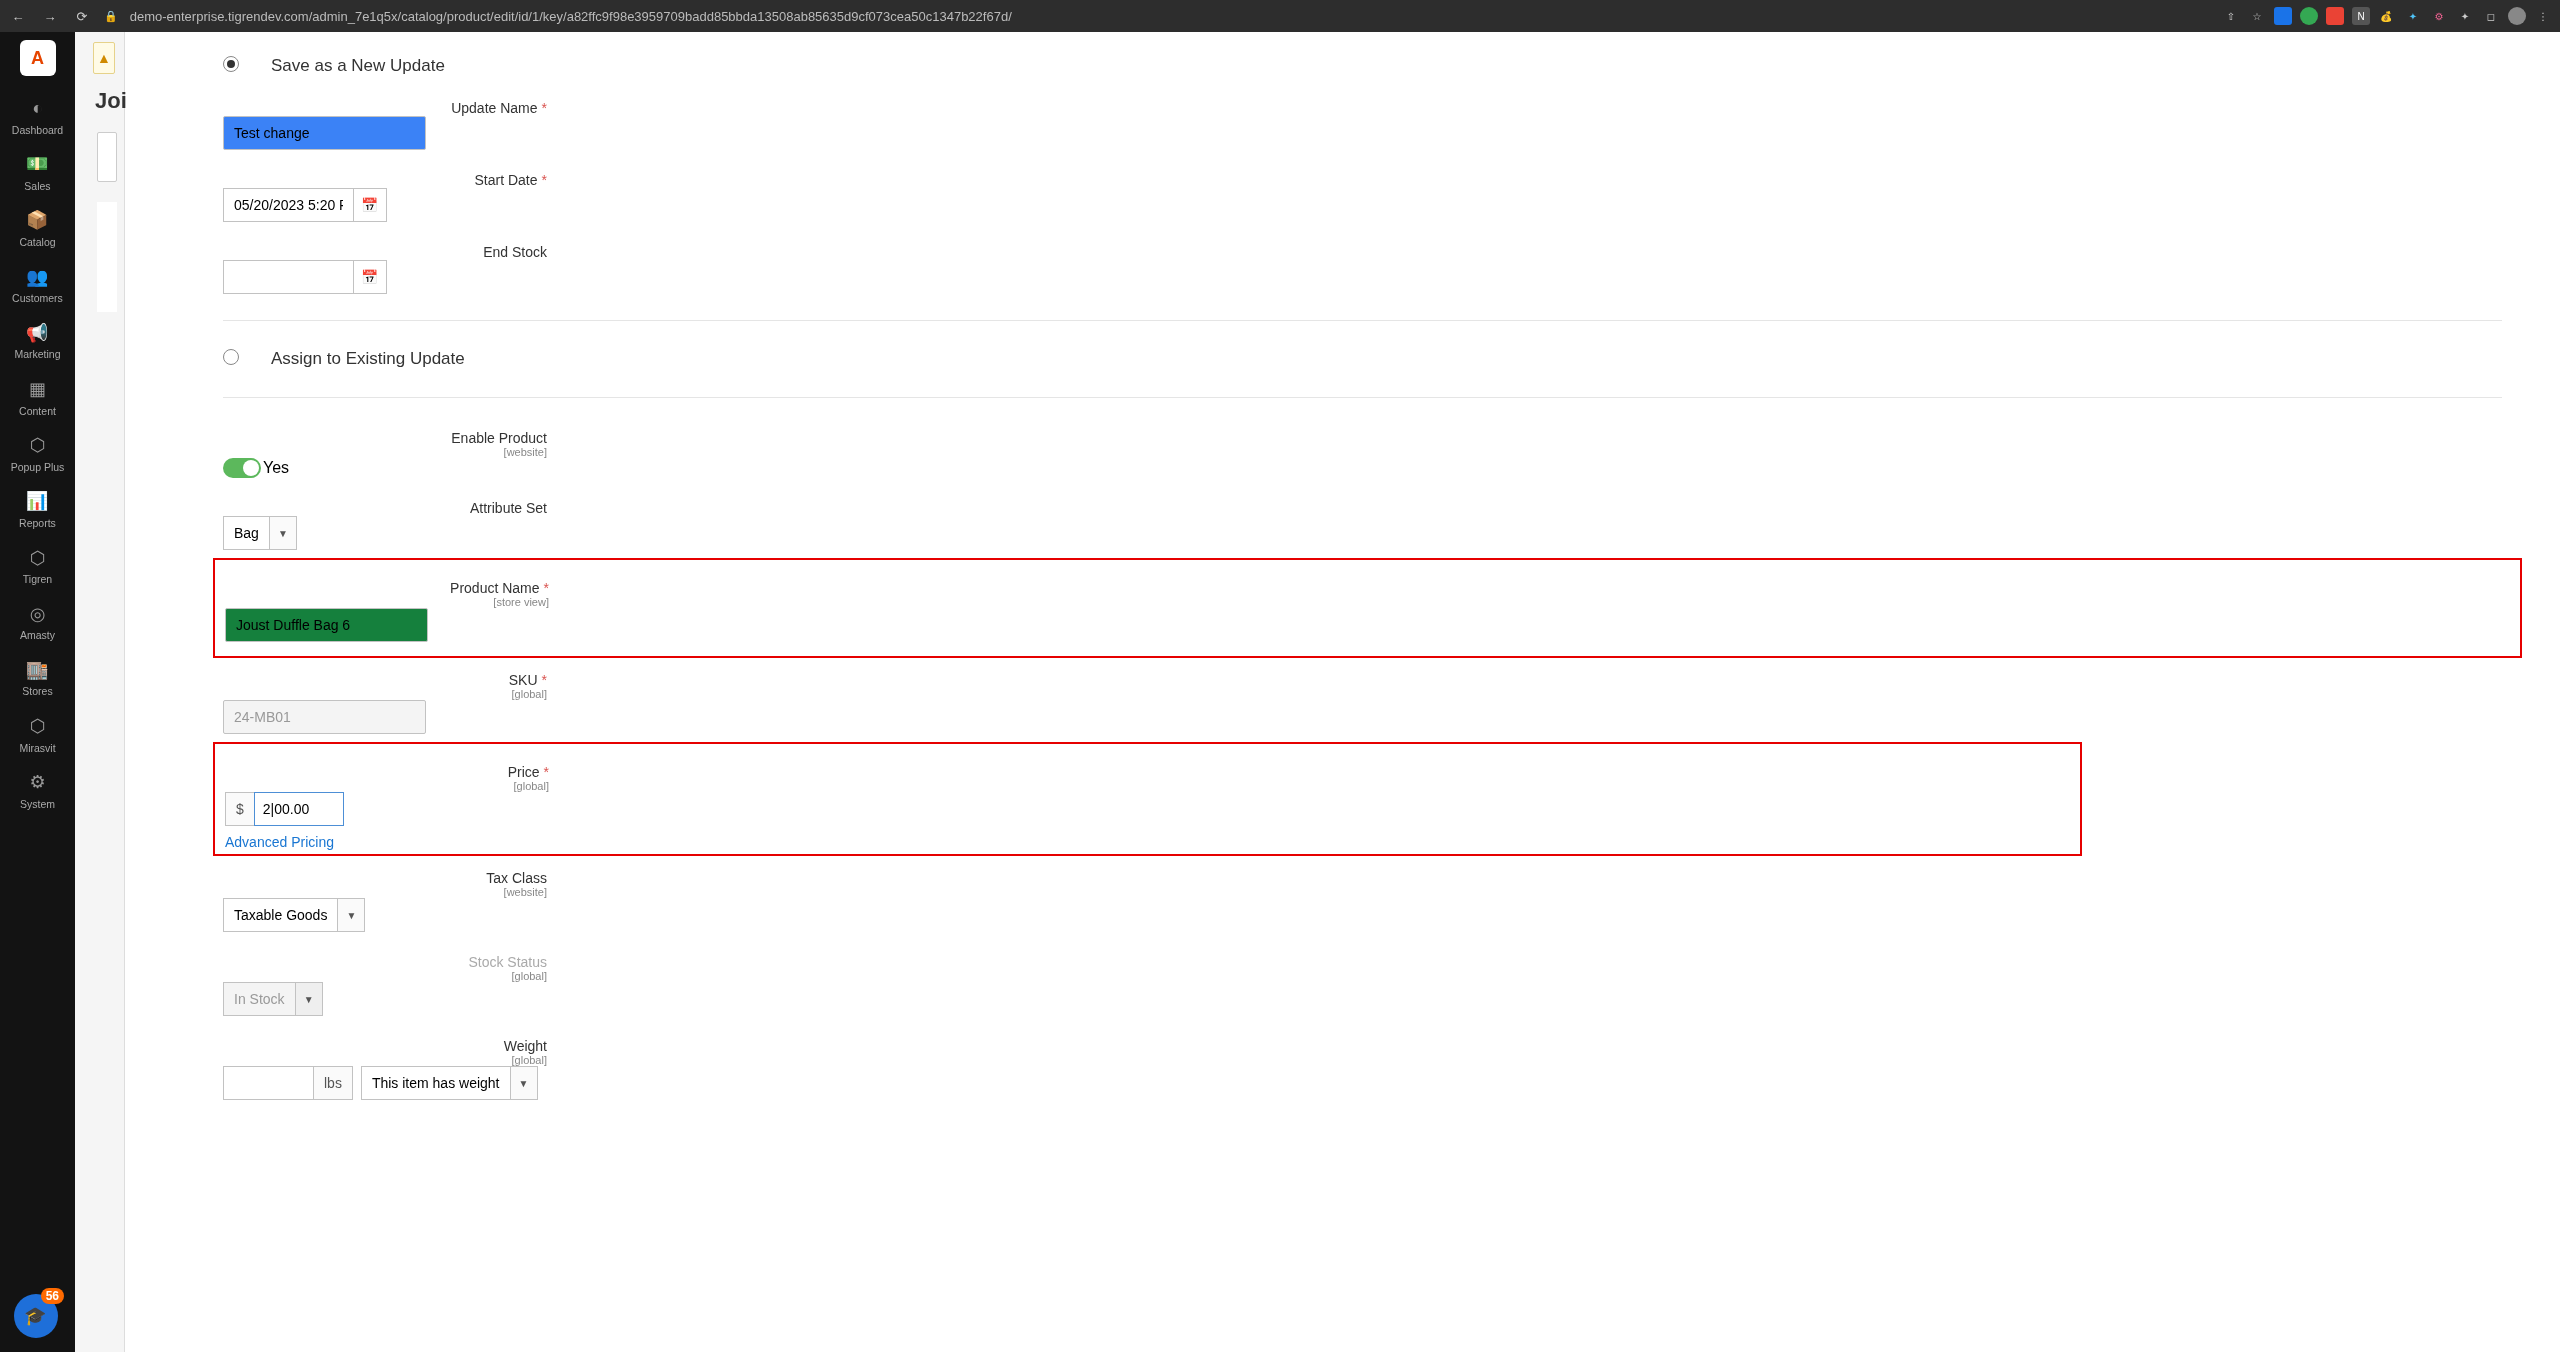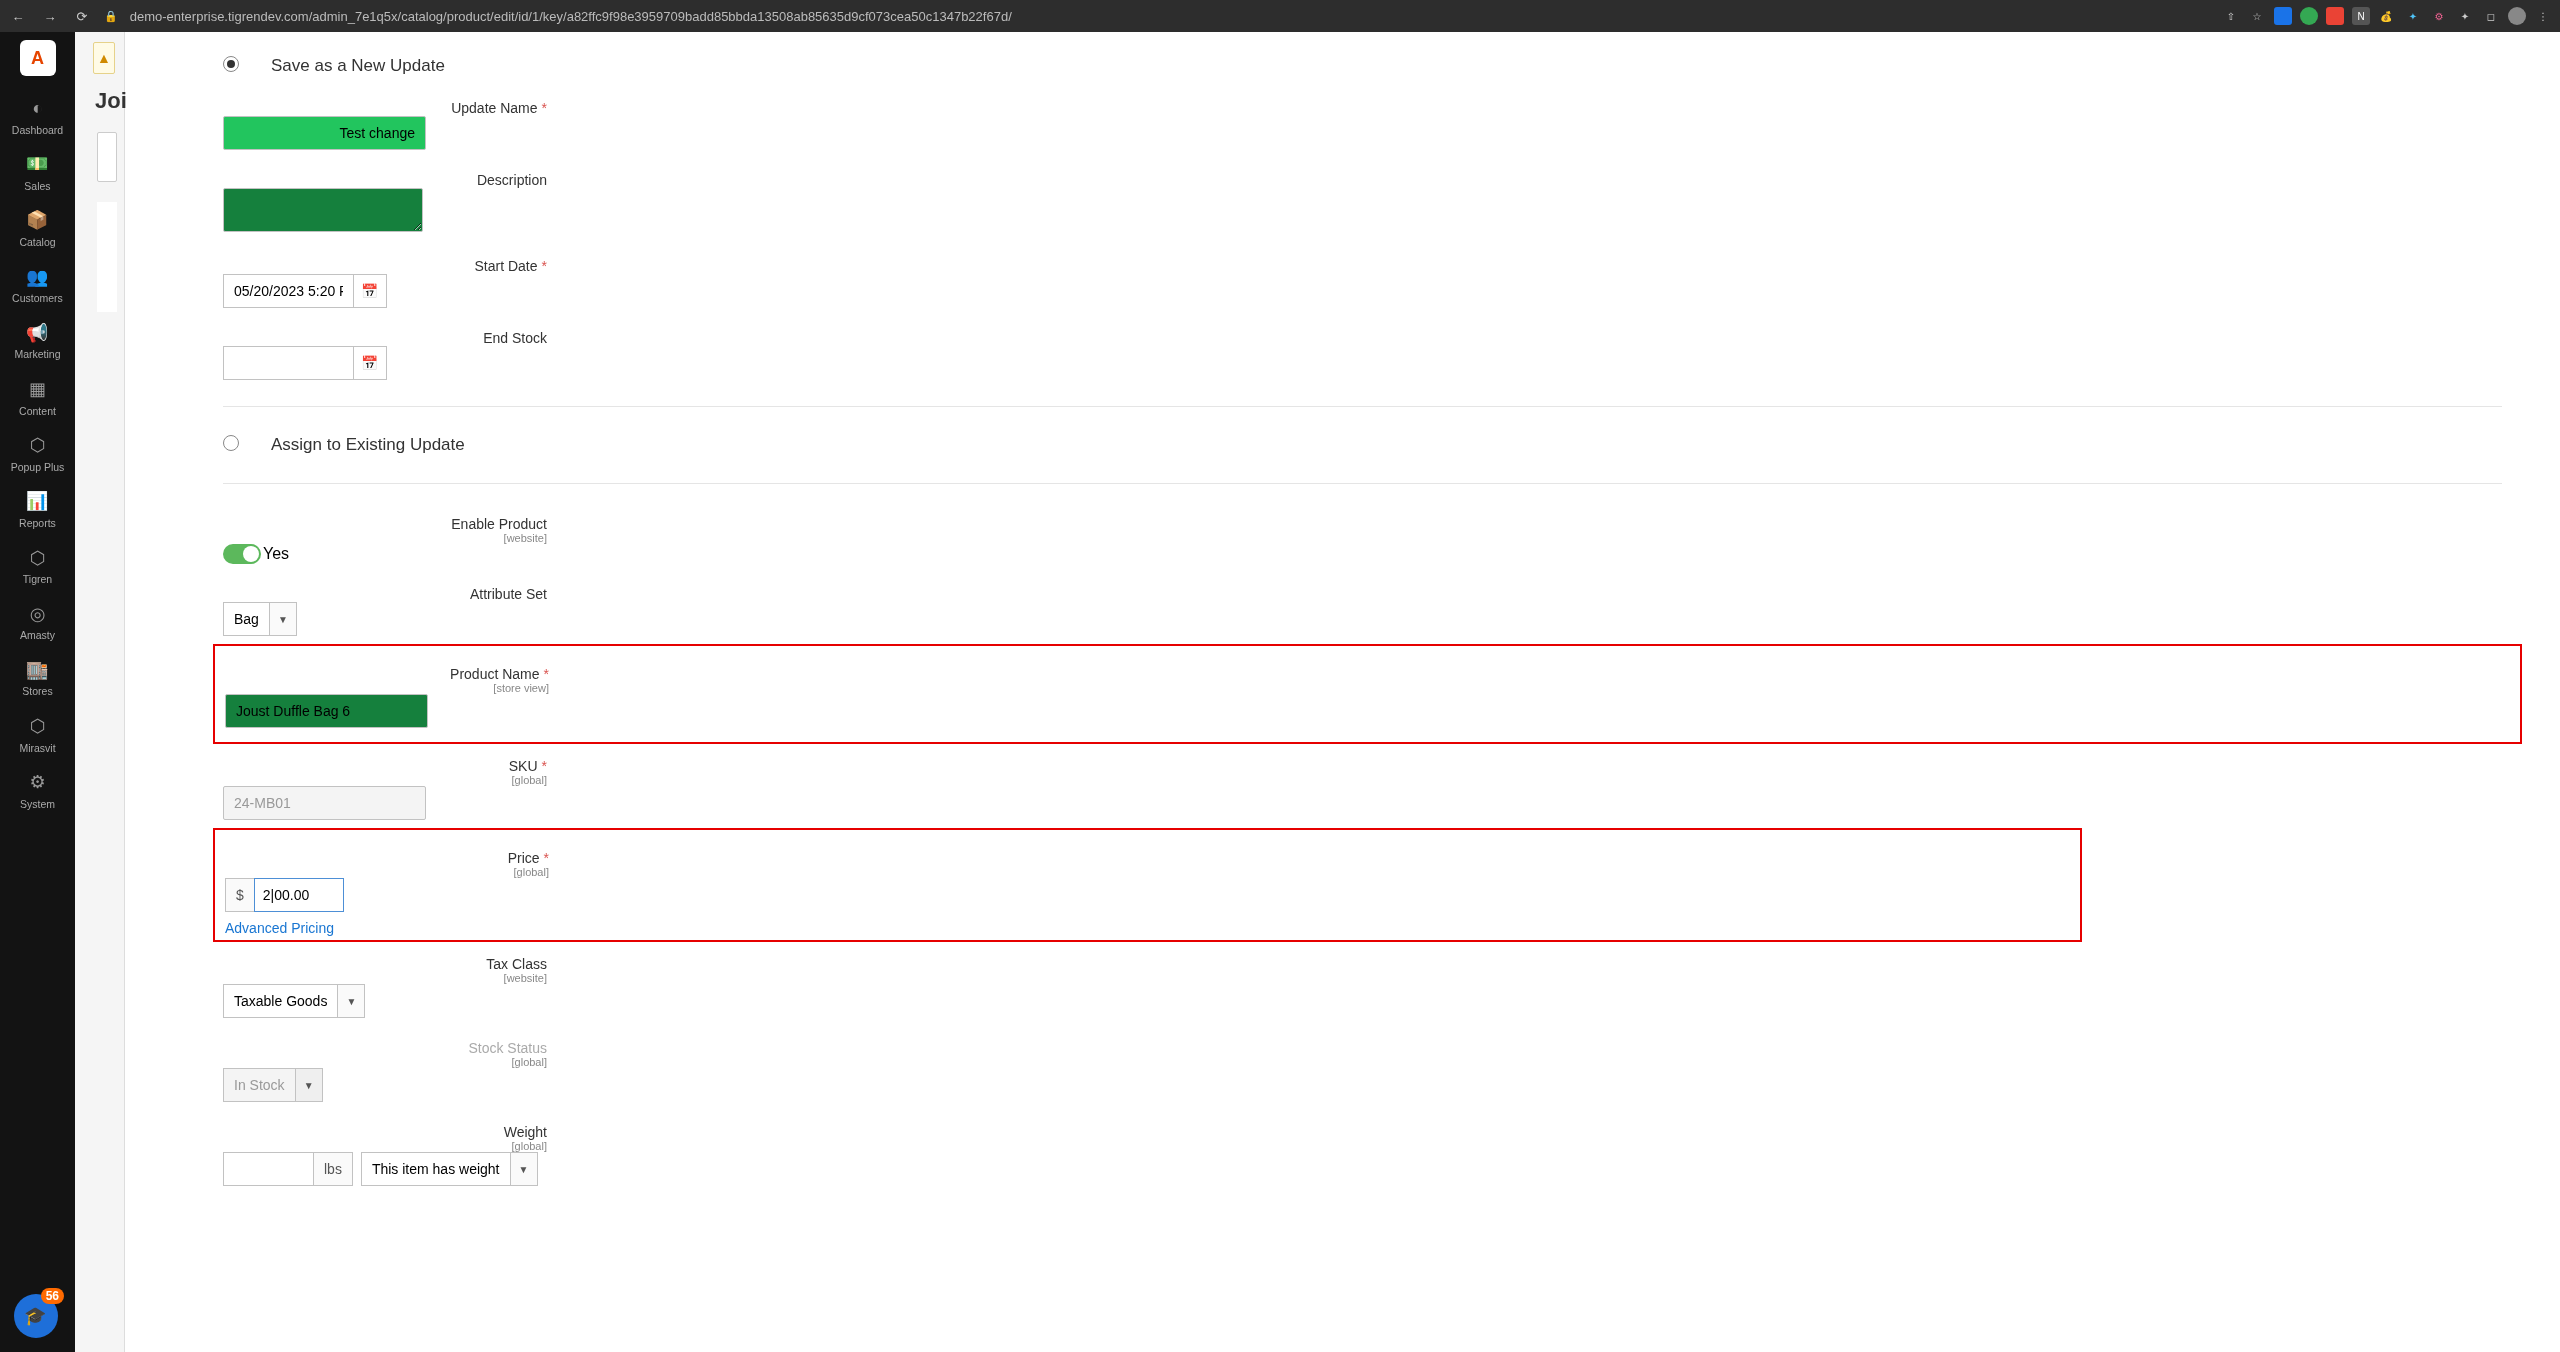--- a/index.html
+++ b/index.html
@@ -35,21 +35,21 @@
 .radio-outer { width: 16px; height: 16px; border: 1px solid #888; border-radius: 50%; display: flex; align-items: center; justify-content: center; cursor: pointer; }
 .radio-outer.checked .radio-inner { width: 8px; height: 8px; border-radius: 50%; background: #333; }
 
 .form-row { display: flex; align-items: flex-start; padding: 8px 0; flex-direction: column; }
 .form-row .label-col { width: 340px; text-align: right; padding-right: 16px; padding-top: 6px; font-size: 14px; color: #333; }
 .form-row .label-col .scope { display: block; font-size: 11px; color: #888; }
 .form-row .req { color: #d9534f; margin-left: 4px; }
 .form-row .field-col { flex: 1; max-width: 660px; }
 
 .txt-input { width: 100%; height: 34px; border: 1px solid #c2c2c2; border-radius: 2px; padding: 0 10px; font-size: 14px; background: #15803d; }
-.txt-input.filled-bg { background: #22c55e; text-align: right; }
+.txt-input.filled-bg { background: #3b82f6; }
 .txt-input.disabled { background: #f4f4f4; color: #999; }
 textarea.txt-input { height: 44px; resize: vertical; padding-top: 8px; }
 
 .date-wrap { display: flex; gap: 0; }
 .date-input { width: 130px; height: 34px; border: 1px solid #c2c2c2; border-right: none; padding: 0 10px; font-size: 14px; }
 .date-btn { width: 34px; height: 34px; border: 1px solid #c2c2c2; background: #fff; display: flex; align-items: center; justify-content: center; cursor: pointer; font-size: 14px; color: #555; }
 
 .toggle-wrap { display: flex; align-items: center; gap: 2px; }
 .toggle { width: 38px; height: 20px; border-radius: 10px; background: #5cb85c; position: relative; cursor: pointer; }
 .toggle .knob { position: absolute; right: 2px; top: 2px; width: 16px; height: 16px; border-radius: 50%; background: #fff; }
@@ -175,24 +175,20 @@
             <div class="radio-inner"></div>
           </div>
         <span>Save as a New Update</span>
       </div>
 
       <div class="form-row">
         <div class="label-col"><span>Update Name</span><span class="req">*</span></div>
         <div class="field-col"><input class="txt-input filled-bg" value="Test change" style=""></div>
       </div>
 
-      <div class="form-row">
-        <div class="label-col"><span>Description</span></div>
-        <div class="field-col"><textarea class="txt-input" style=""></textarea></div>
-      </div>
 
       <div class="form-row">
         <div class="label-col"><span>Start Date</span><span class="req">*</span></div>
         <div class="field-col">
           <div class="date-wrap">
             <input class="date-input" value="05/20/2023 5:20 PM" style="">
             <div class="date-btn">
                 <span>📅</span>
               </div>
           </div>

